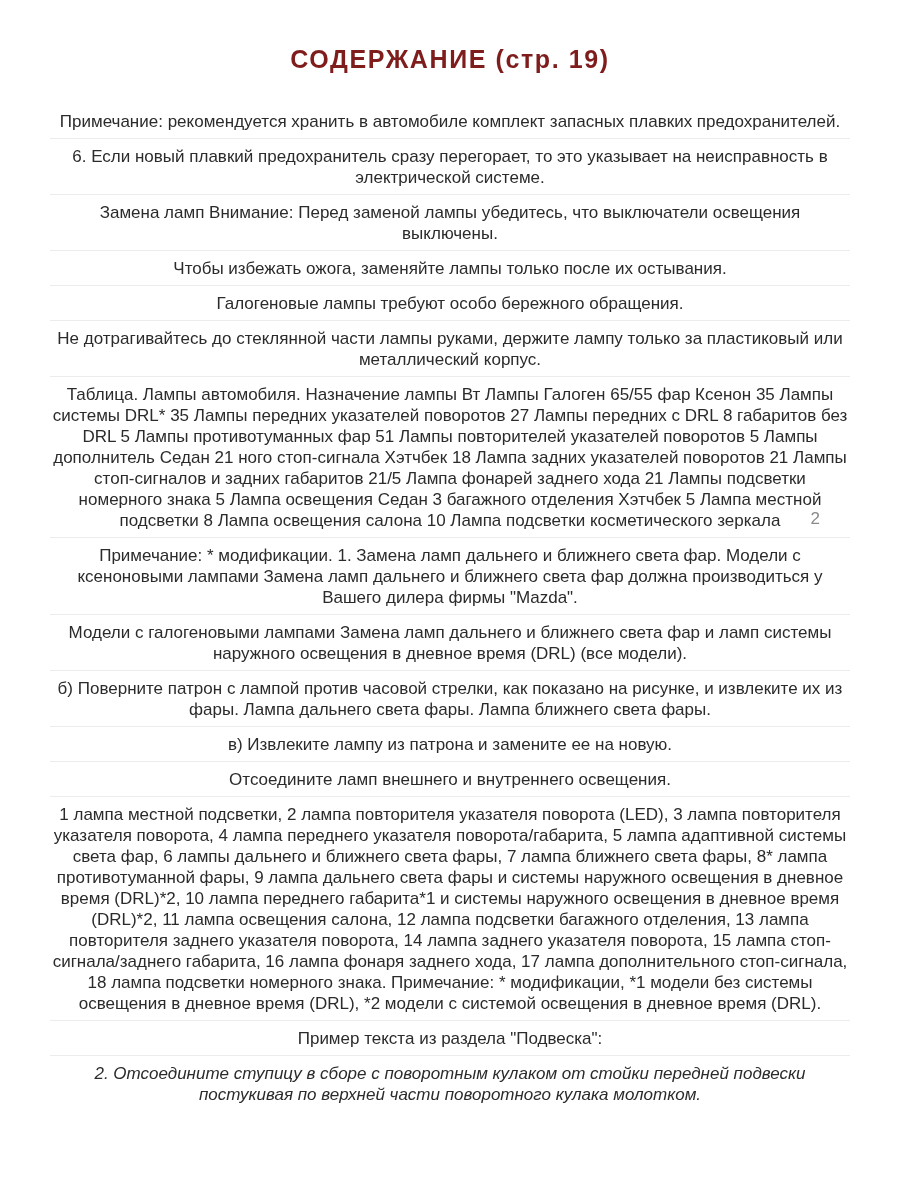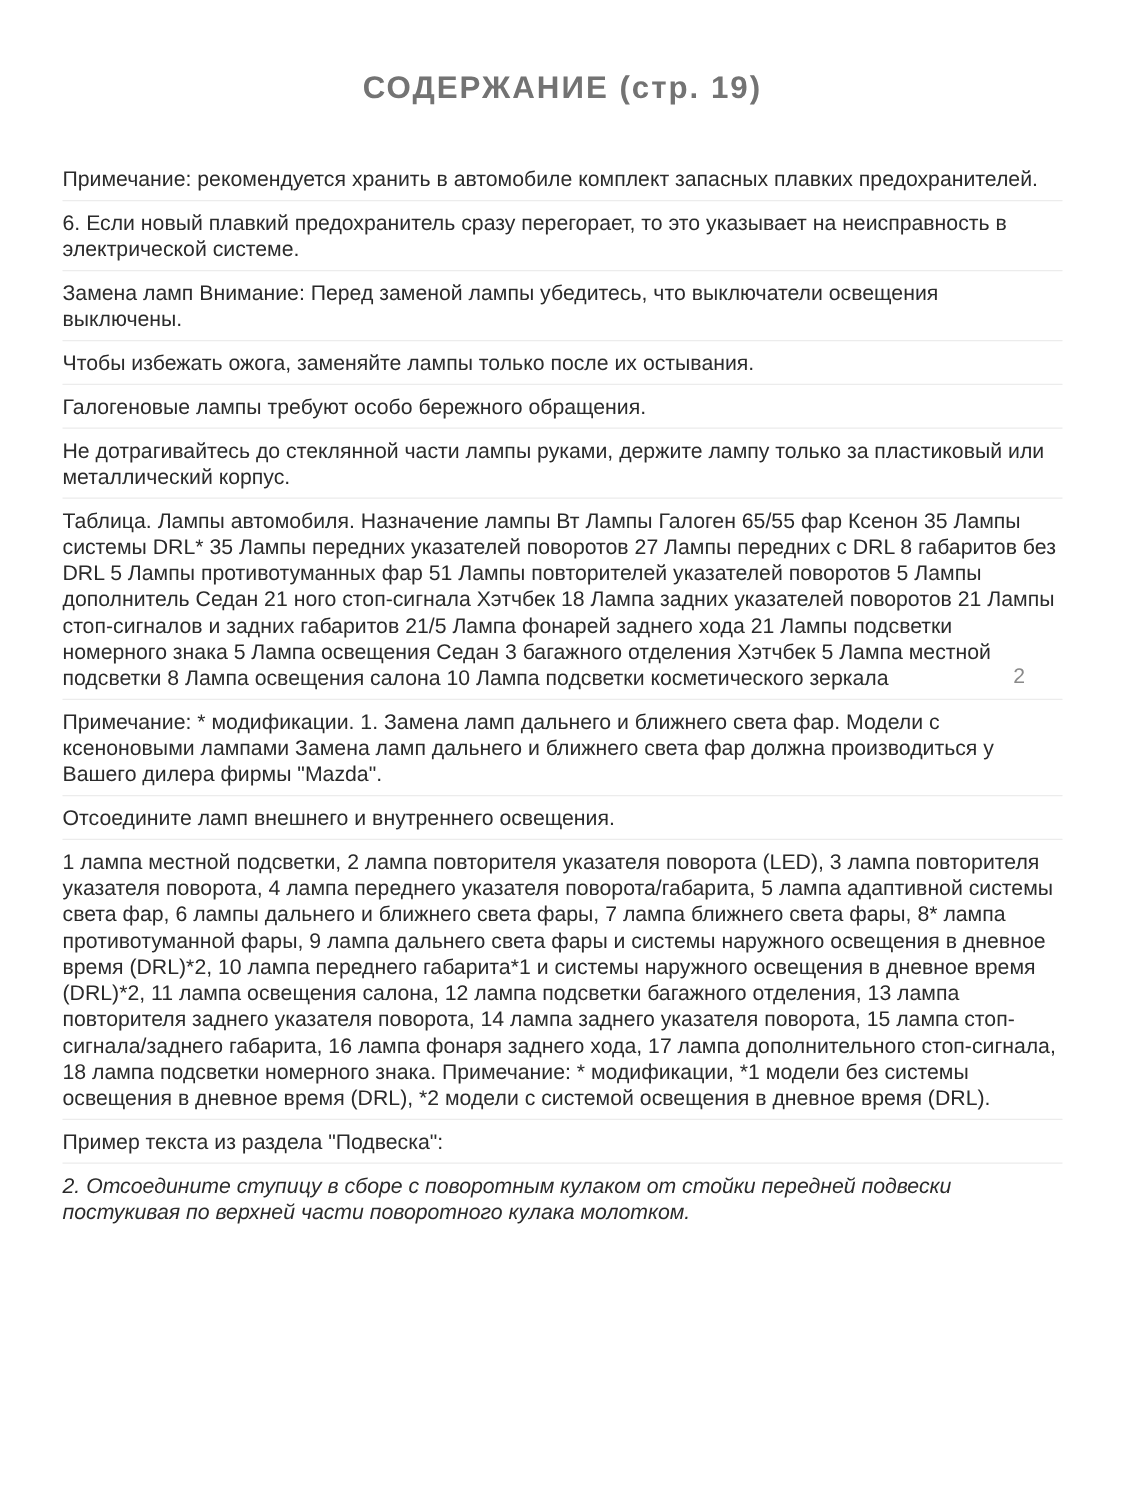--- a/index.html
+++ b/index.html
@@ -7,33 +7,34 @@
     width: 900px; height: 1200px; overflow: hidden;
     font-family: "Liberation Sans", "DejaVu Sans", sans-serif;
     color: #2b2b2b;
   }
   .page { padding: 0 50px; }
   .title {
     text-align: center;
     font-size: 25px;
     font-weight: bold;
     letter-spacing: 1.6px;
-    color: #737373;
-    margin: 15px;
+    color: #7f1d1d;
+    margin: 4px;
     padding-top: 40px;
     height: 56px;
     line-height: 30px;
   }
   .para {
     font-size: 17px;
     line-height: 21px;
     padding: 7px 0 6px 0;
     border-bottom: 1px solid #ececec;
     position: relative;
     white-space: normal;
+    text-align: center;
   }
   .para:last-child { border-bottom: none; font-style: italic; }
   .page-marker {
     position: absolute;
     right: 30px;
     bottom: 8px;
     color: #8a8a8a;
     font-size: 17px;
   }
 </style>
@@ -48,18 +49,21 @@
     <div class="para">6. Если новый плавкий предохранитель сразу перегорает, то это указывает на неисправность в электрической системе.</div>
     <div class="para">Замена ламп Внимание: Перед заменой лампы убедитесь, что выключатели освещения выключены.</div>
     <div class="para">Чтобы избежать ожога, заменяйте лампы только после их остывания.</div>
     <div class="para">Галогеновые лампы требуют особо бережного обращения.</div>
     <div class="para">Не дотрагивайтесь до стеклянной части лампы руками, держите лампу только за пластиковый или металлический корпус.</div>
     <div class="para">
       <span>Таблица. Лампы автомобиля. Назначение лампы Вт Лампы Галоген 65/55 фар Ксенон 35 Лампы системы DRL* 35 Лампы передних указателей поворотов 27 Лампы передних с DRL 8 габаритов без DRL 5 Лампы противотуманных фар 51 Лампы повторителей указателей поворотов 5 Лампы дополнитель Седан 21 ного стоп-сигнала Хэтчбек 18 Лампа задних указателей поворотов 21 Лампы стоп-сигналов и задних габаритов 21/5 Лампа фонарей заднего хода 21 Лампы подсветки номерного знака 5 Лампа освещения Седан 3 багажного отделения Хэтчбек 5 Лампа местной подсветки 8 Лампа освещения салона 10 Лампа подсветки косметического зеркала</span>
       <span class="page-marker">2</span>
     </div>
     <div class="para">Примечание: * модификации. 1. Замена ламп дальнего и ближнего света фар. Модели с ксеноновыми лампами Замена ламп дальнего и ближнего света фар должна производиться у Вашего дилера фирмы "Mazda".</div>
+    <div class="para">Модели с галогеновыми лампами Замена ламп дальнего и ближнего света фар и ламп системы наружного освещения в дневное время (DRL) (все модели).</div>
+    <div class="para">б) Поверните патрон с лампой против часовой стрелки, как показано на рисунке, и извлеките их из фары. Лампа дальнего света фары. Лампа ближнего света фары.</div>
+    <div class="para">в) Извлеките лампу из патрона и замените ее на новую.</div>
     <div class="para">Отсоедините ламп внешнего и внутреннего освещения.</div>
     <div class="para">1 лампа местной подсветки, 2 лампа повторителя указателя поворота (LED), 3 лампа повторителя указателя поворота, 4 лампа переднего указателя поворота/габарита, 5 лампа адаптивной системы света фар, 6 лампы дальнего и ближнего света фары, 7 лампа ближнего света фары, 8* лампа противотуманной фары, 9 лампа дальнего света фары и системы наружного освещения в дневное время (DRL)*2, 10 лампа переднего габарита*1 и системы наружного освещения в дневное время (DRL)*2, 11 лампа освещения салона, 12 лампа подсветки багажного отделения, 13 лампа повторителя заднего указателя поворота, 14 лампа заднего указателя поворота, 15 лампа стоп-сигнала/заднего габарита, 16 лампа фонаря заднего хода, 17 лампа дополнительного стоп-сигнала, 18 лампа подсветки номерного знака. Примечание: * модификации, *1 модели без системы освещения в дневное время (DRL), *2 модели с системой освещения в дневное время (DRL).</div>
     <div class="para">Пример текста из раздела "Подвеска":</div>
     <div class="para">2. Отсоедините ступицу в сборе с поворотным кулаком от стойки передней подвески постукивая по верхней части поворотного кулака молотком.</div>
   </div>
 </div>
 
 </body></html>

